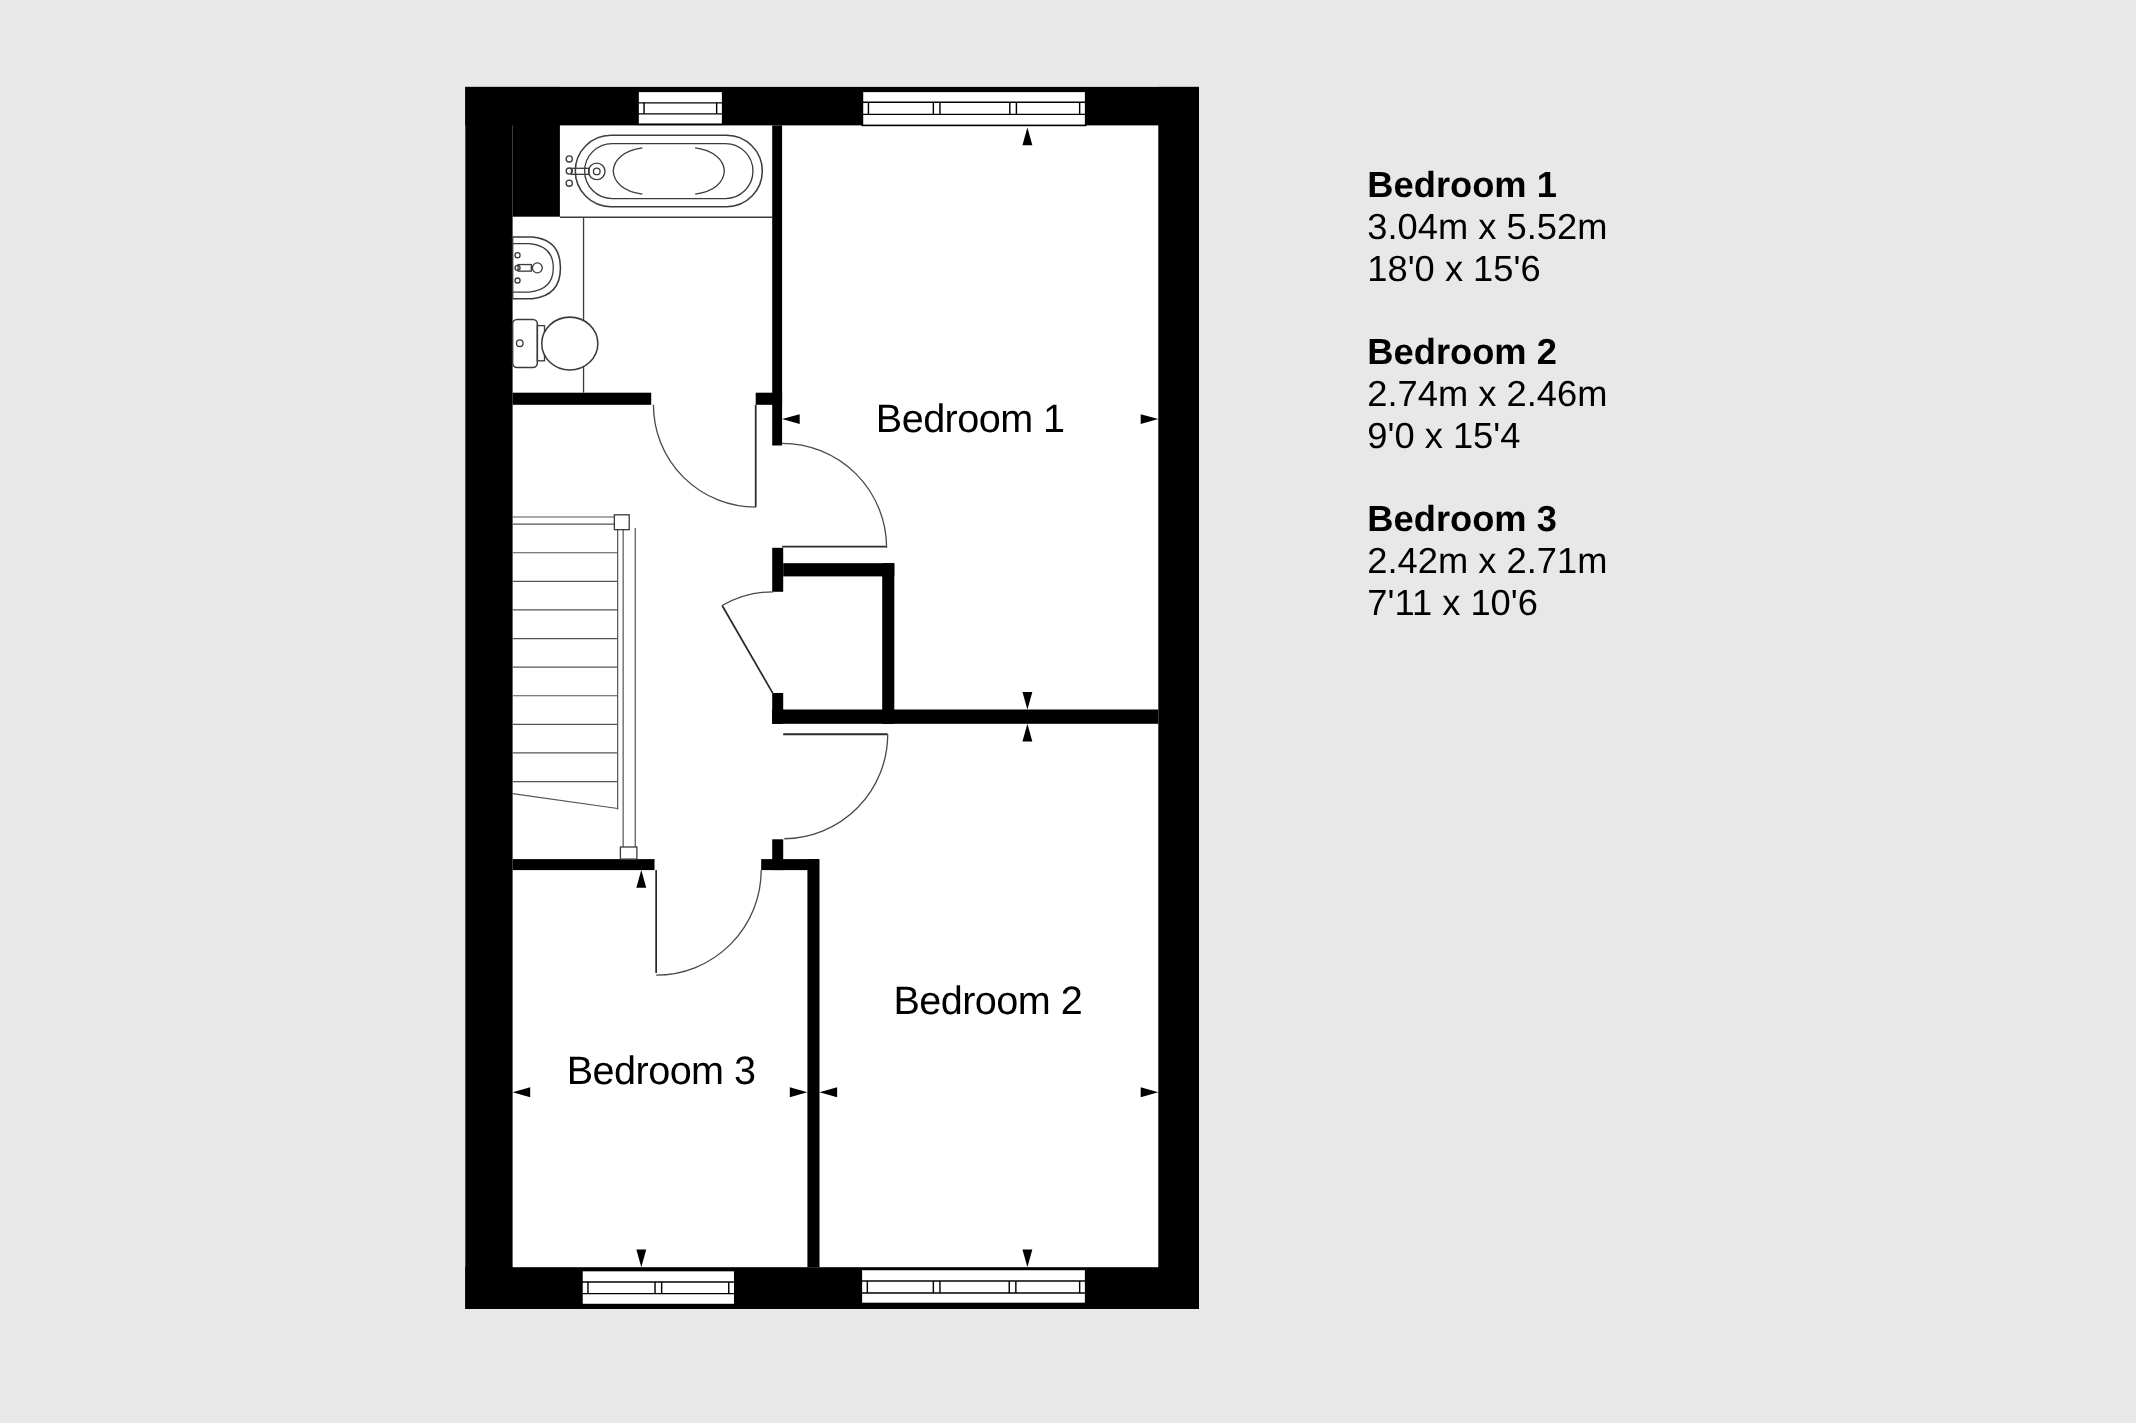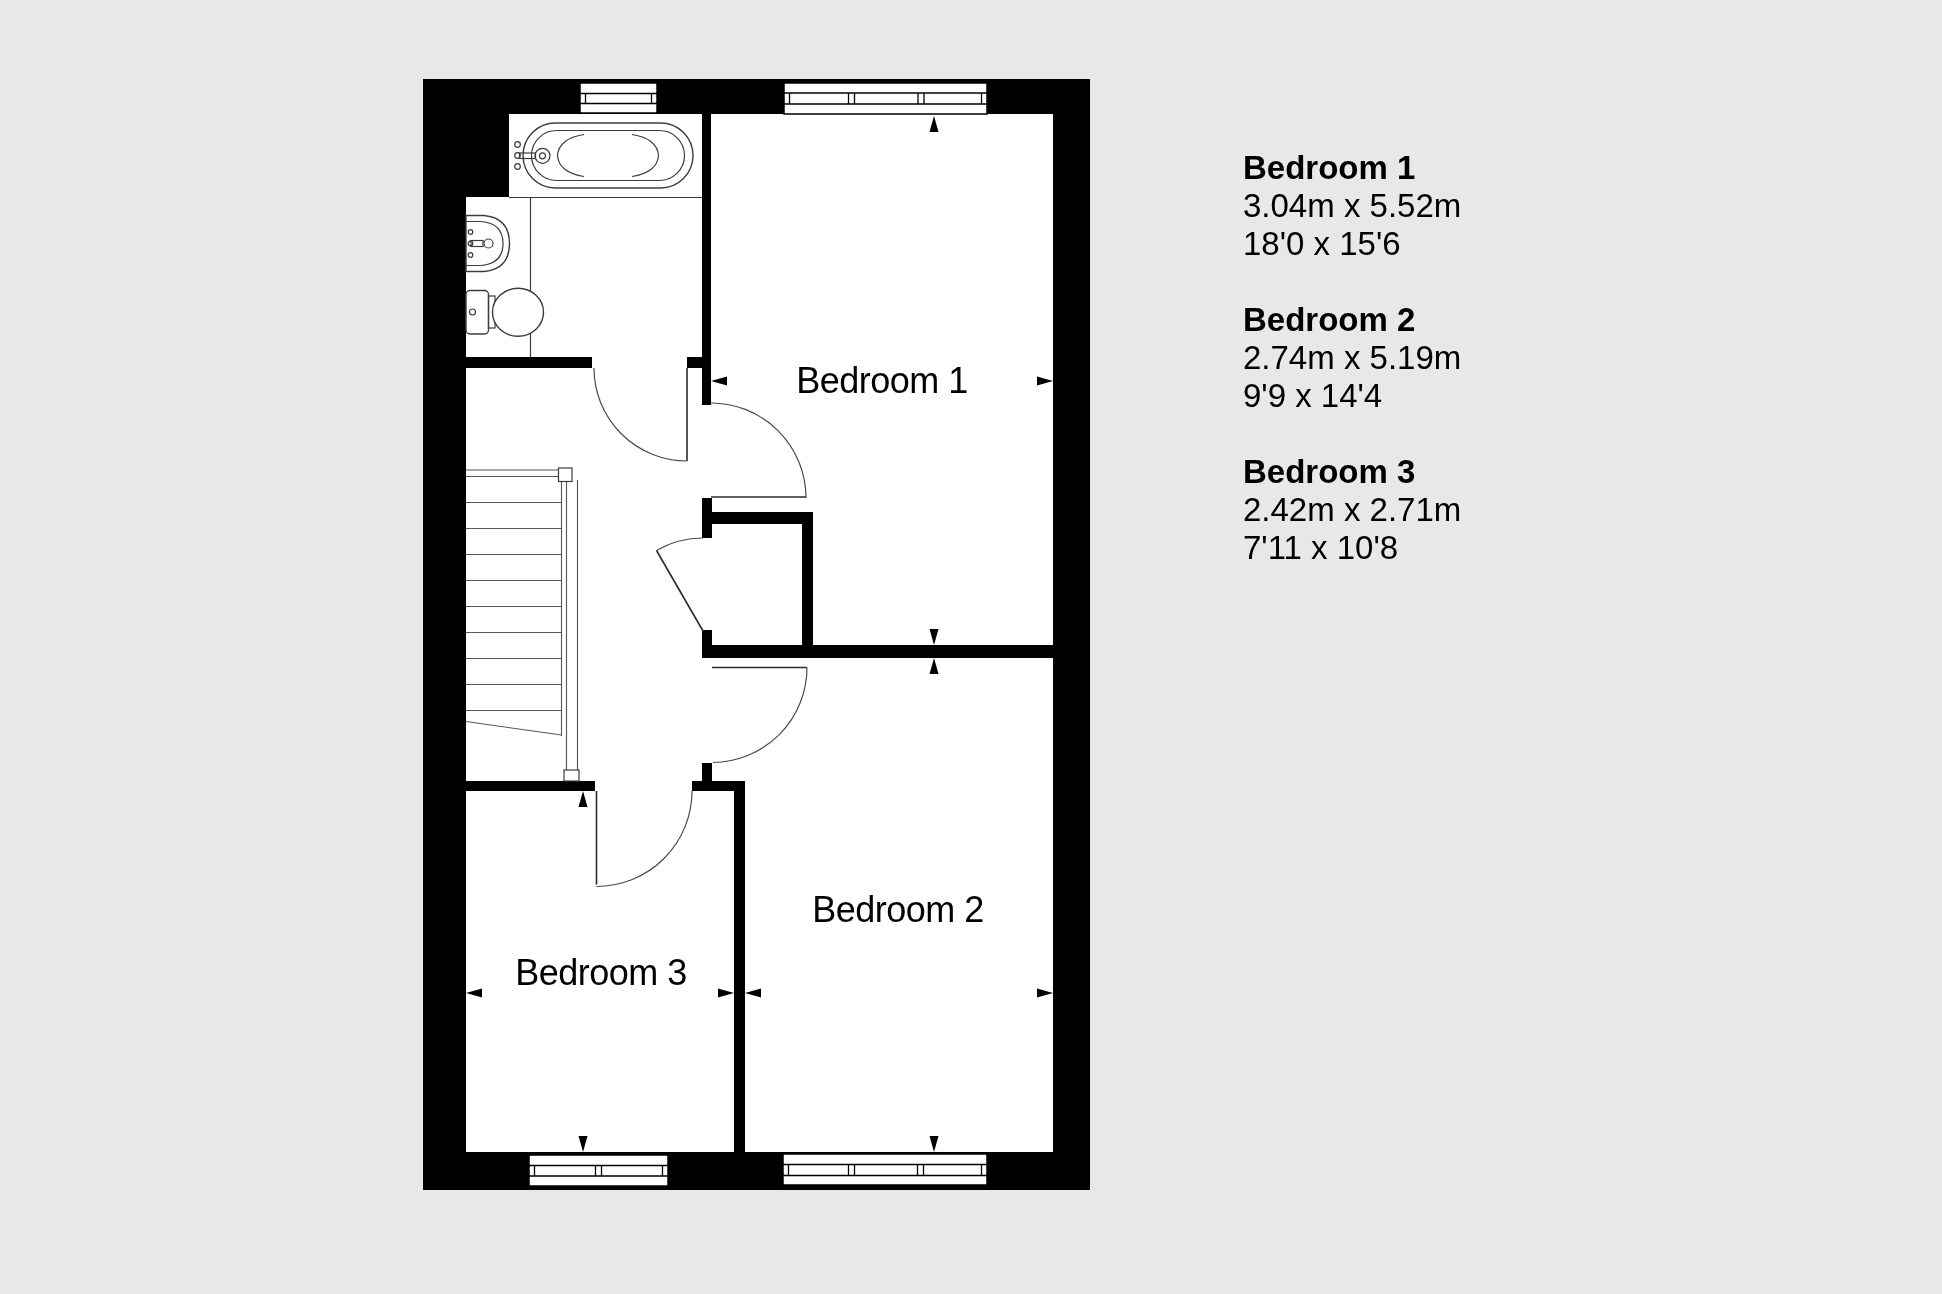--- a/index.html
+++ b/index.html
@@ -195,23 +195,23 @@
   </svg>
 
   <div class="legend">
     <div class="legend-block">
       <div class="legend-name">Bedroom 1</div>
       <div class="legend-metric">3.04m x 5.52m</div>
       <div class="legend-imperial">18'0 x 15'6</div>
     </div>
     <div class="legend-block">
       <div class="legend-name">Bedroom 2</div>
-      <div class="legend-metric">2.74m x 5.19m</div>
-      <div class="legend-imperial">9'9 x 14'4</div>
+      <div class="legend-metric">2.74m x 2.46m</div>
+      <div class="legend-imperial">9'0 x 15'4</div>
     </div>
     <div class="legend-block">
       <div class="legend-name">Bedroom 3</div>
       <div class="legend-metric">2.42m x 2.71m</div>
-      <div class="legend-imperial">7'11 x 10'8</div>
+      <div class="legend-imperial">7'11 x 10'6</div>
     </div>
   </div>
 
 </div>
 
 </body></html>

